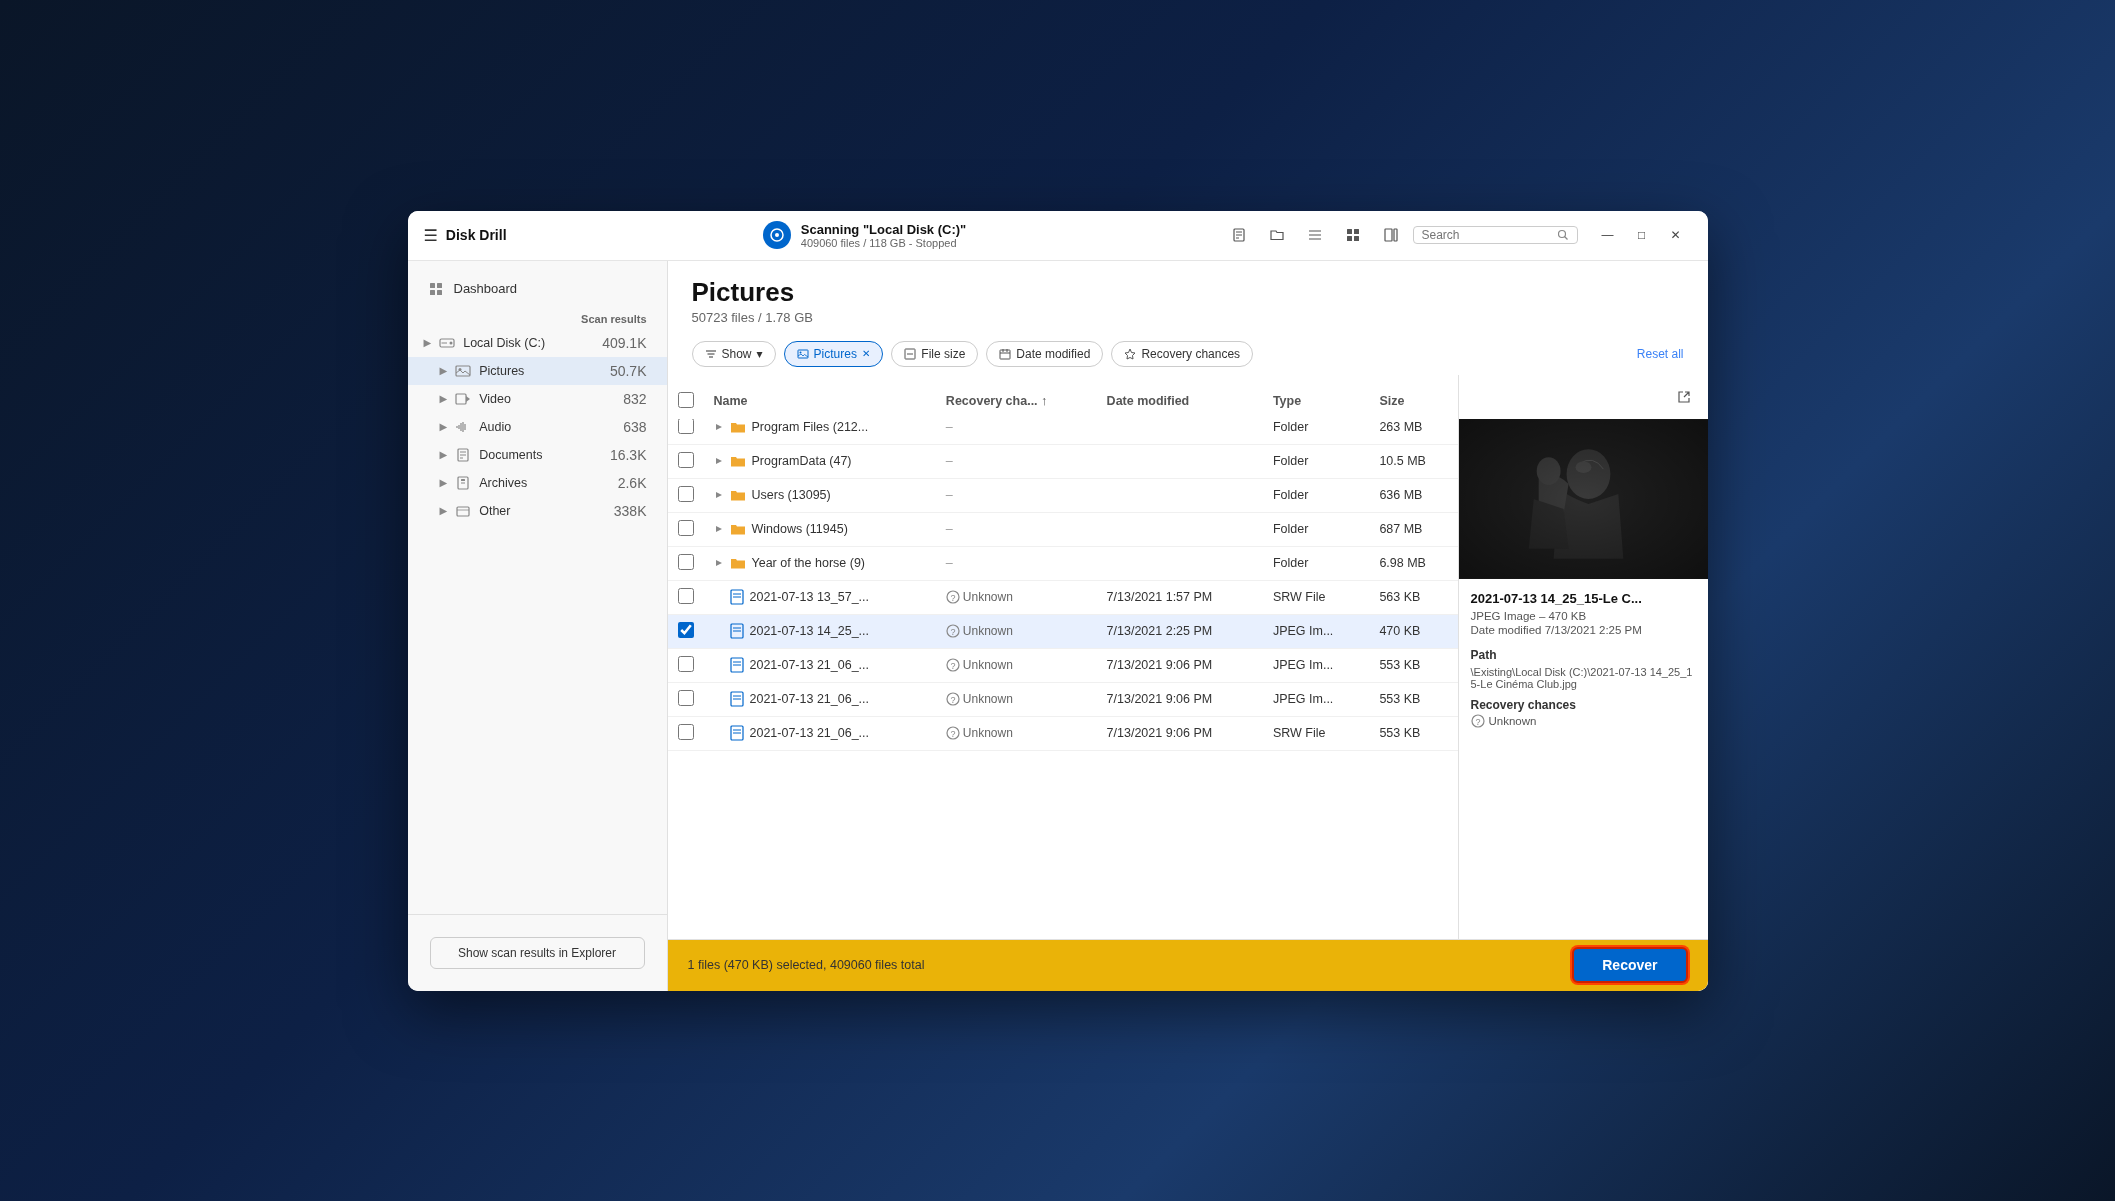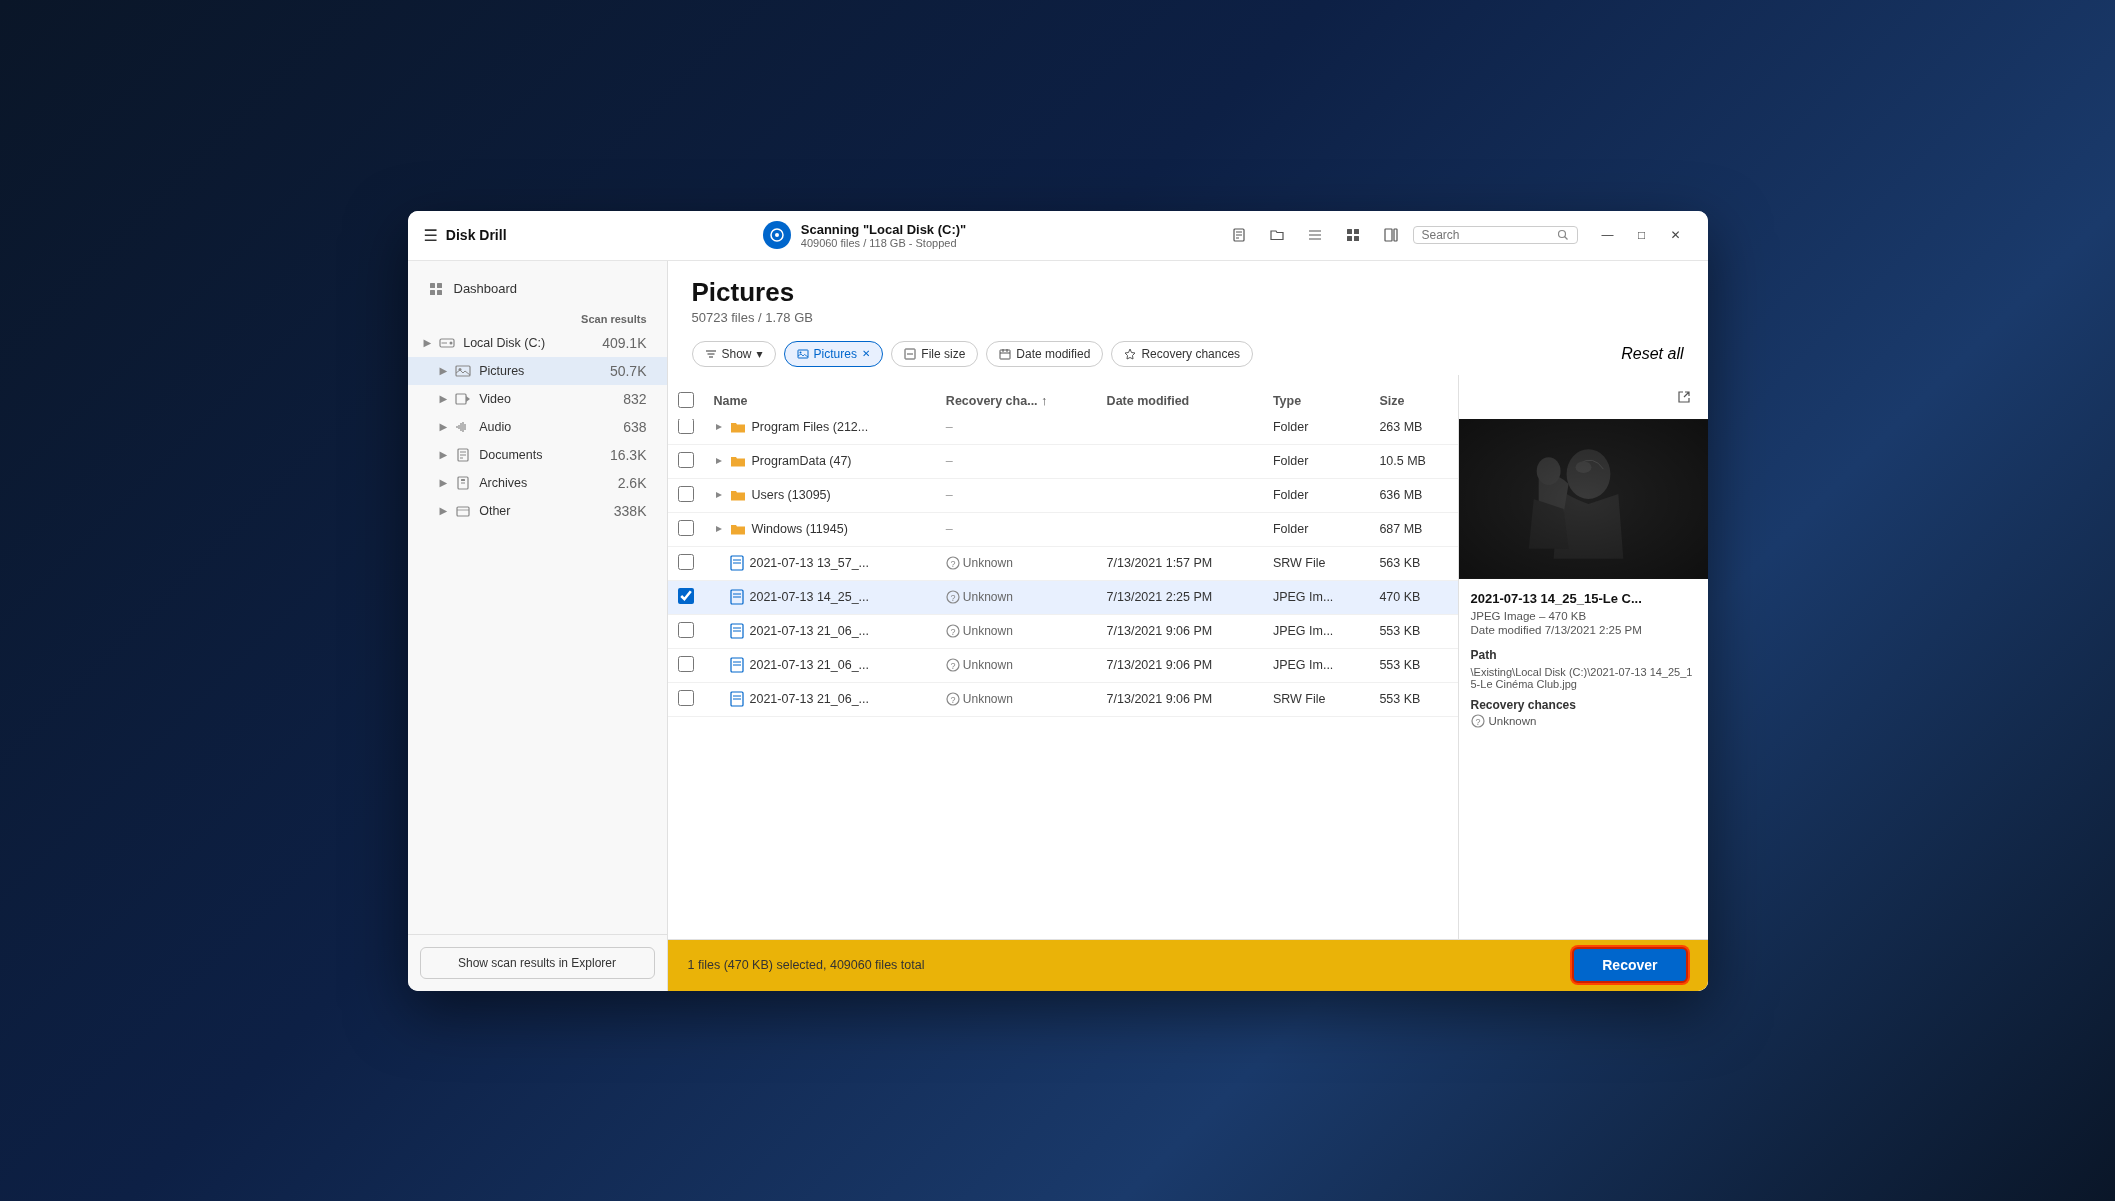--- a/index.html
+++ b/index.html
@@ -172,21 +172,21 @@
     .sidebar-item .count {
       margin-left: auto;
       font-size: 14px;
       color: #666;
     }
     .sidebar-item .chevron {
       font-size: 10px;
       color: #888;
     }
     .sidebar-footer {
-      padding: 12px;
+      padding: 22px;
       border-top: 1px solid #e0e0e0;
     }
     .sidebar-footer-btn {
       width: 100%;
       padding: 8px;
       background: transparent;
       border: 1px solid #ccc;
       border-radius: 6px;
       font-size: 12px;
       cursor: pointer;
@@ -240,24 +240,23 @@
       color: #0066cc;
     }
     .filter-btn .close-x {
       font-size: 10px;
       color: #0066cc;
     }
     .reset-all-btn {
       margin-left: auto;
       background: none;
       border: none;
-      color: #000000;
-      font-size: 16px;
+      color: #3b82f6;
+      font-size: 12px;
       cursor: pointer;
-      font-style: italic;
     }
     
     .table-container {
       flex: 1;
       overflow: hidden;
       display: flex;
     }
     .file-table-wrap {
       flex: 1;
       overflow-y: auto;
@@ -719,20 +718,38 @@
                   </td>
                   <td style="color: rgb(153, 153, 153);">–</td>
                   <td></td>
                   <td>Folder</td>
                   <td>687 MB</td>
                 </tr>
                 <tr>
                   <td class="checkbox-cell"><input type="checkbox" class="row-checkbox" style=""></td>
                   <td>
                     <div class="name-cell">
+                      <svg width="10" height="10" viewBox="0 0 10 10">
+                        <polygon points="2,2 8,5 2,8" fill="#888"></polygon>
+                      </svg>
+                      <svg width="16" height="14" viewBox="0 0 16 14">
+                        <path d="M1 3h5l1 1.5H15v8H1z" fill="#f0a830"></path>
+                      </svg>
+                      <span>Year of the horse (9)</span>
+                    </div>
+                  </td>
+                  <td style="color: rgb(153, 153, 153);">–</td>
+                  <td></td>
+                  <td>Folder</td>
+                  <td>6.98 MB</td>
+                </tr>
+                <tr>
+                  <td class="checkbox-cell"><input type="checkbox" class="row-checkbox" style=""></td>
+                  <td>
+                    <div class="name-cell">
                       <span style="width: 10px; display: inline-block;"></span>
                       <svg width="14" height="16" viewBox="0 0 14 16">
                         <rect x="1" y="1" width="12" height="14" rx="1" fill="none" stroke="#0066cc" stroke-width="1.2"></rect>
                         <line x1="3" y1="5" x2="11" y2="5" stroke="#0066cc" stroke-width="1"></line>
                         <line x1="3" y1="8" x2="11" y2="8" stroke="#0066cc" stroke-width="1"></line>
                       </svg>
                       <span>2021-07-13 13_57_...</span>
                     </div>
                   </td>
                   <td>

